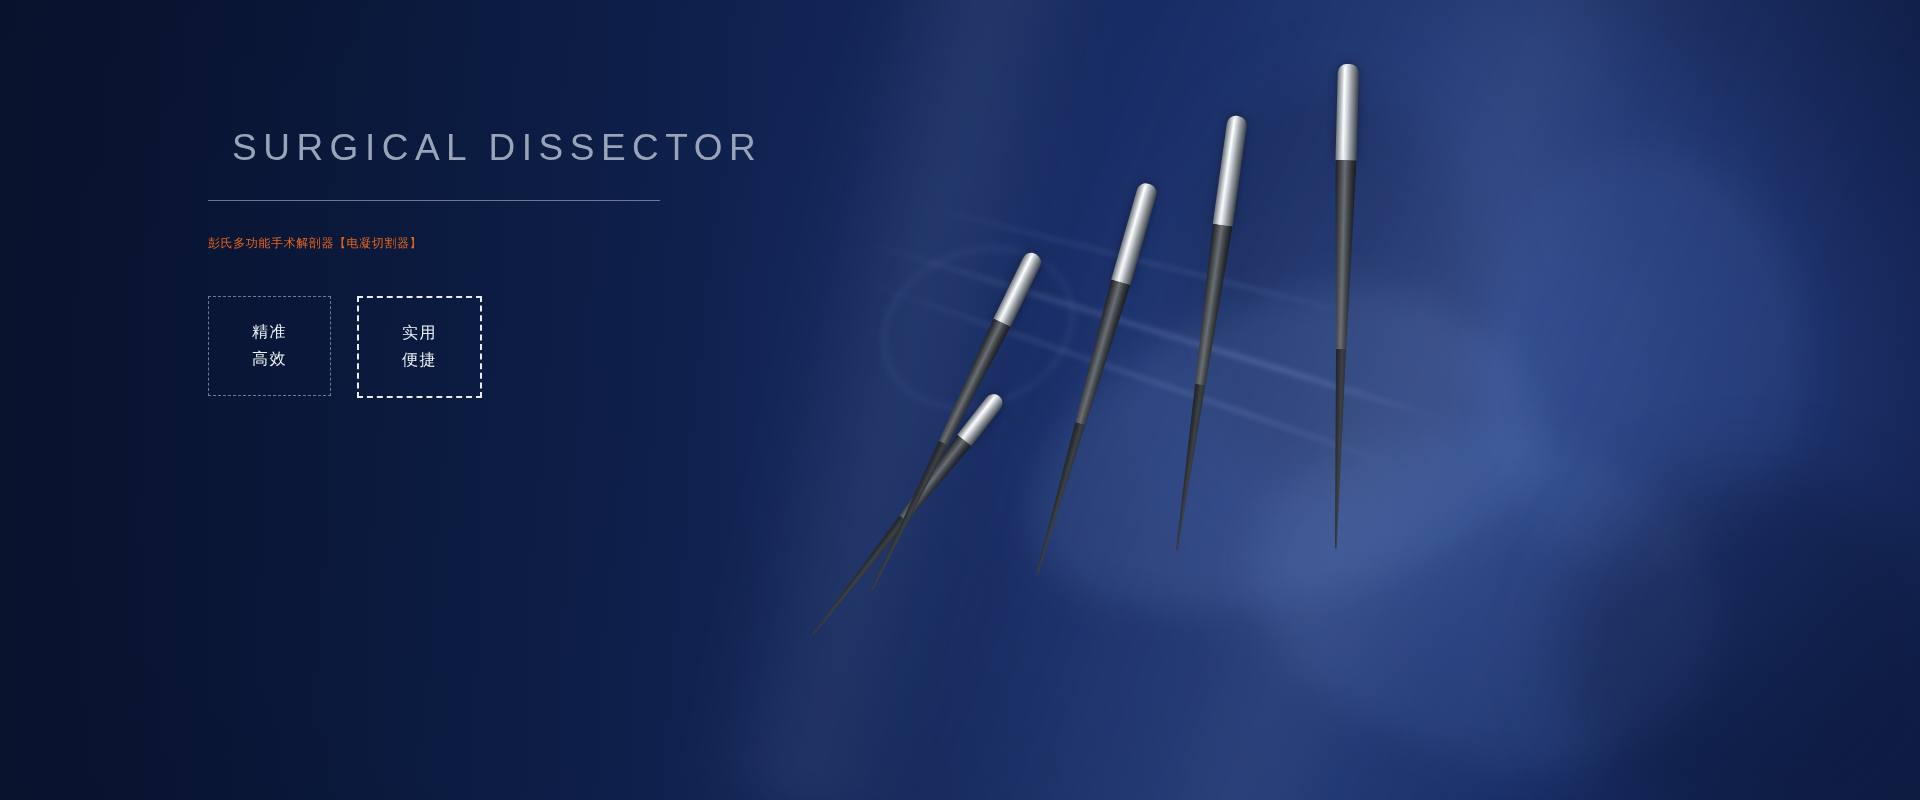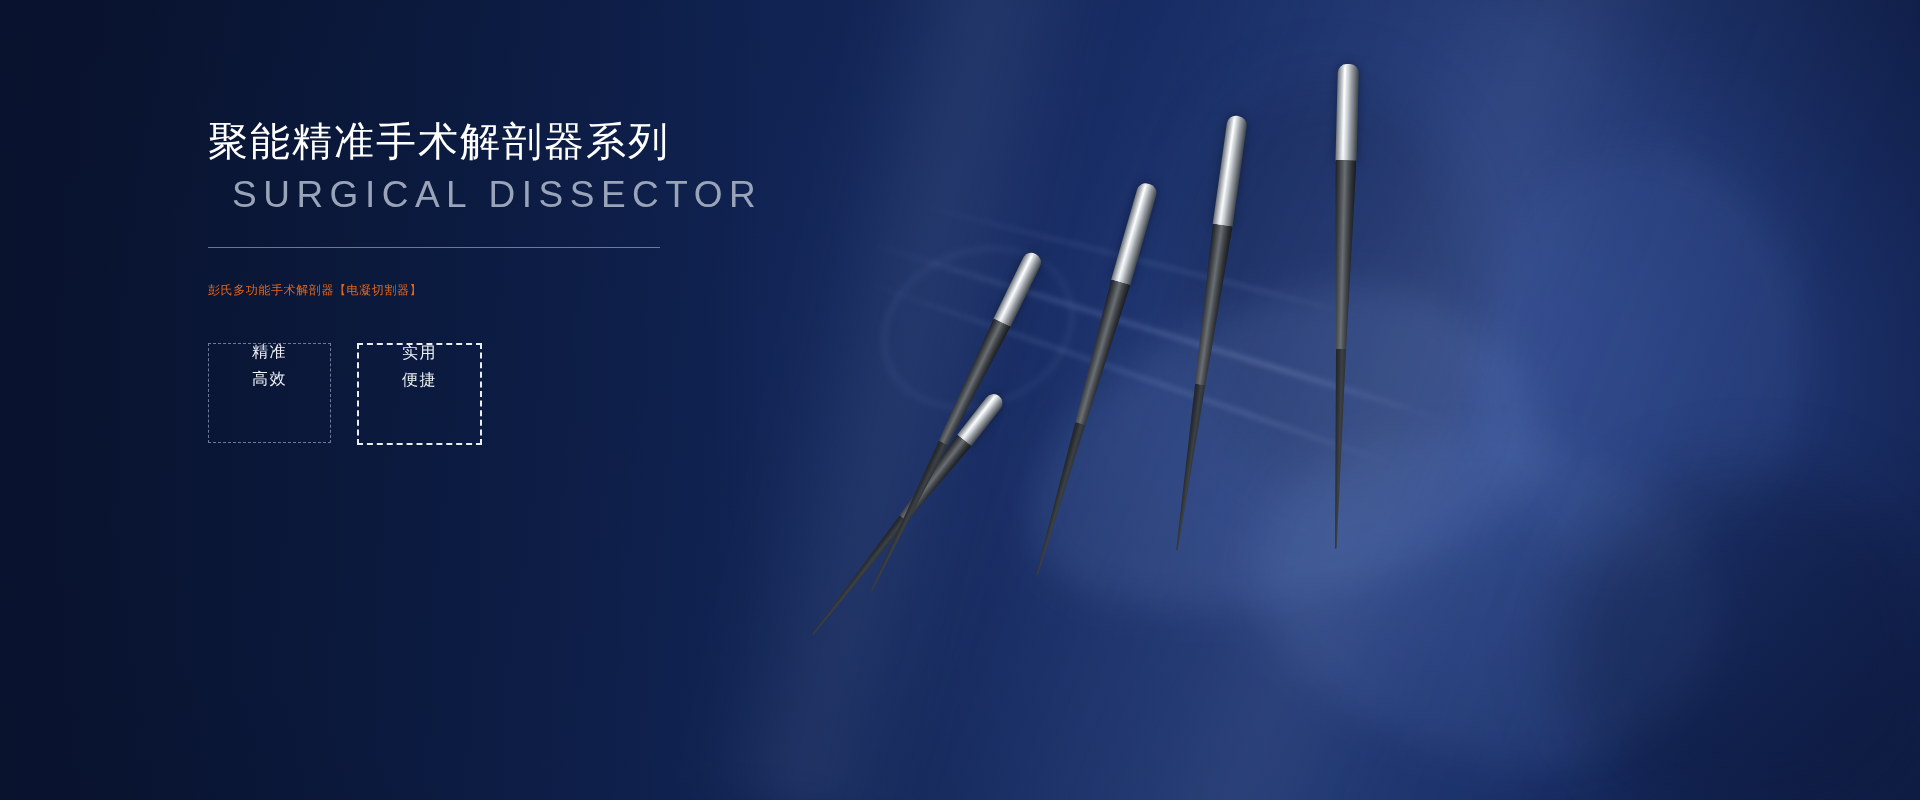--- a/index.html
+++ b/index.html
@@ -149,20 +149,21 @@
     margin-top: 44px;
     display: flex;
     gap: 26px;
   }
   .feature-box {
     width: 121px;
     height: 98px;
     display: flex;
     flex-direction: column;
     align-items: center;
+    justify-content: center;
     gap: 11px;
     color: #eef1f7;
     font-size: 16px;
     letter-spacing: 1.5px;
   }
   .feature-box.dim  { border: 1px dashed rgba(170,185,215,0.62); }
   .feature-box.bright { border: 2px dashed rgba(255,255,255,0.92); }
   .feature-box .fline { line-height: 1; }
 
   
@@ -255,21 +256,20 @@
     </div>
 
     <div class="tool" style="left:1338px; top:64px; width:21px; height:478px; transform:rotate(1.5deg);">
       <div class="handle" style="width:21px; height:98px;"></div>
       <div class="shaft" style="top:96px; width:21px; height:190px; clip-path: polygon(0% 0%, 100% 0%, 74% 100%, 26% 100%);"></div>
       <div class="tip" style="top:285px; width:21px; height:200px; clip-path: polygon(26% 0%, 74% 0%, 54% 100%, 46% 100%);"></div>
     </div>
   </div>
 
   <div class="content">
-    <div class="title-cn">聚能精准手术解剖器系列</div>
     <div class="title-en">SURGICAL DISSECTOR</div>
     <div class="divider"></div>
     <div class="subtitle">彭氏多功能手术解剖器【电凝切割器】</div>
 
     <div class="features">
       <div class="feature-box dim">
         <span class="fline">精准</span>
         <span class="fline">高效</span>
       </div>
       <div class="feature-box bright">

